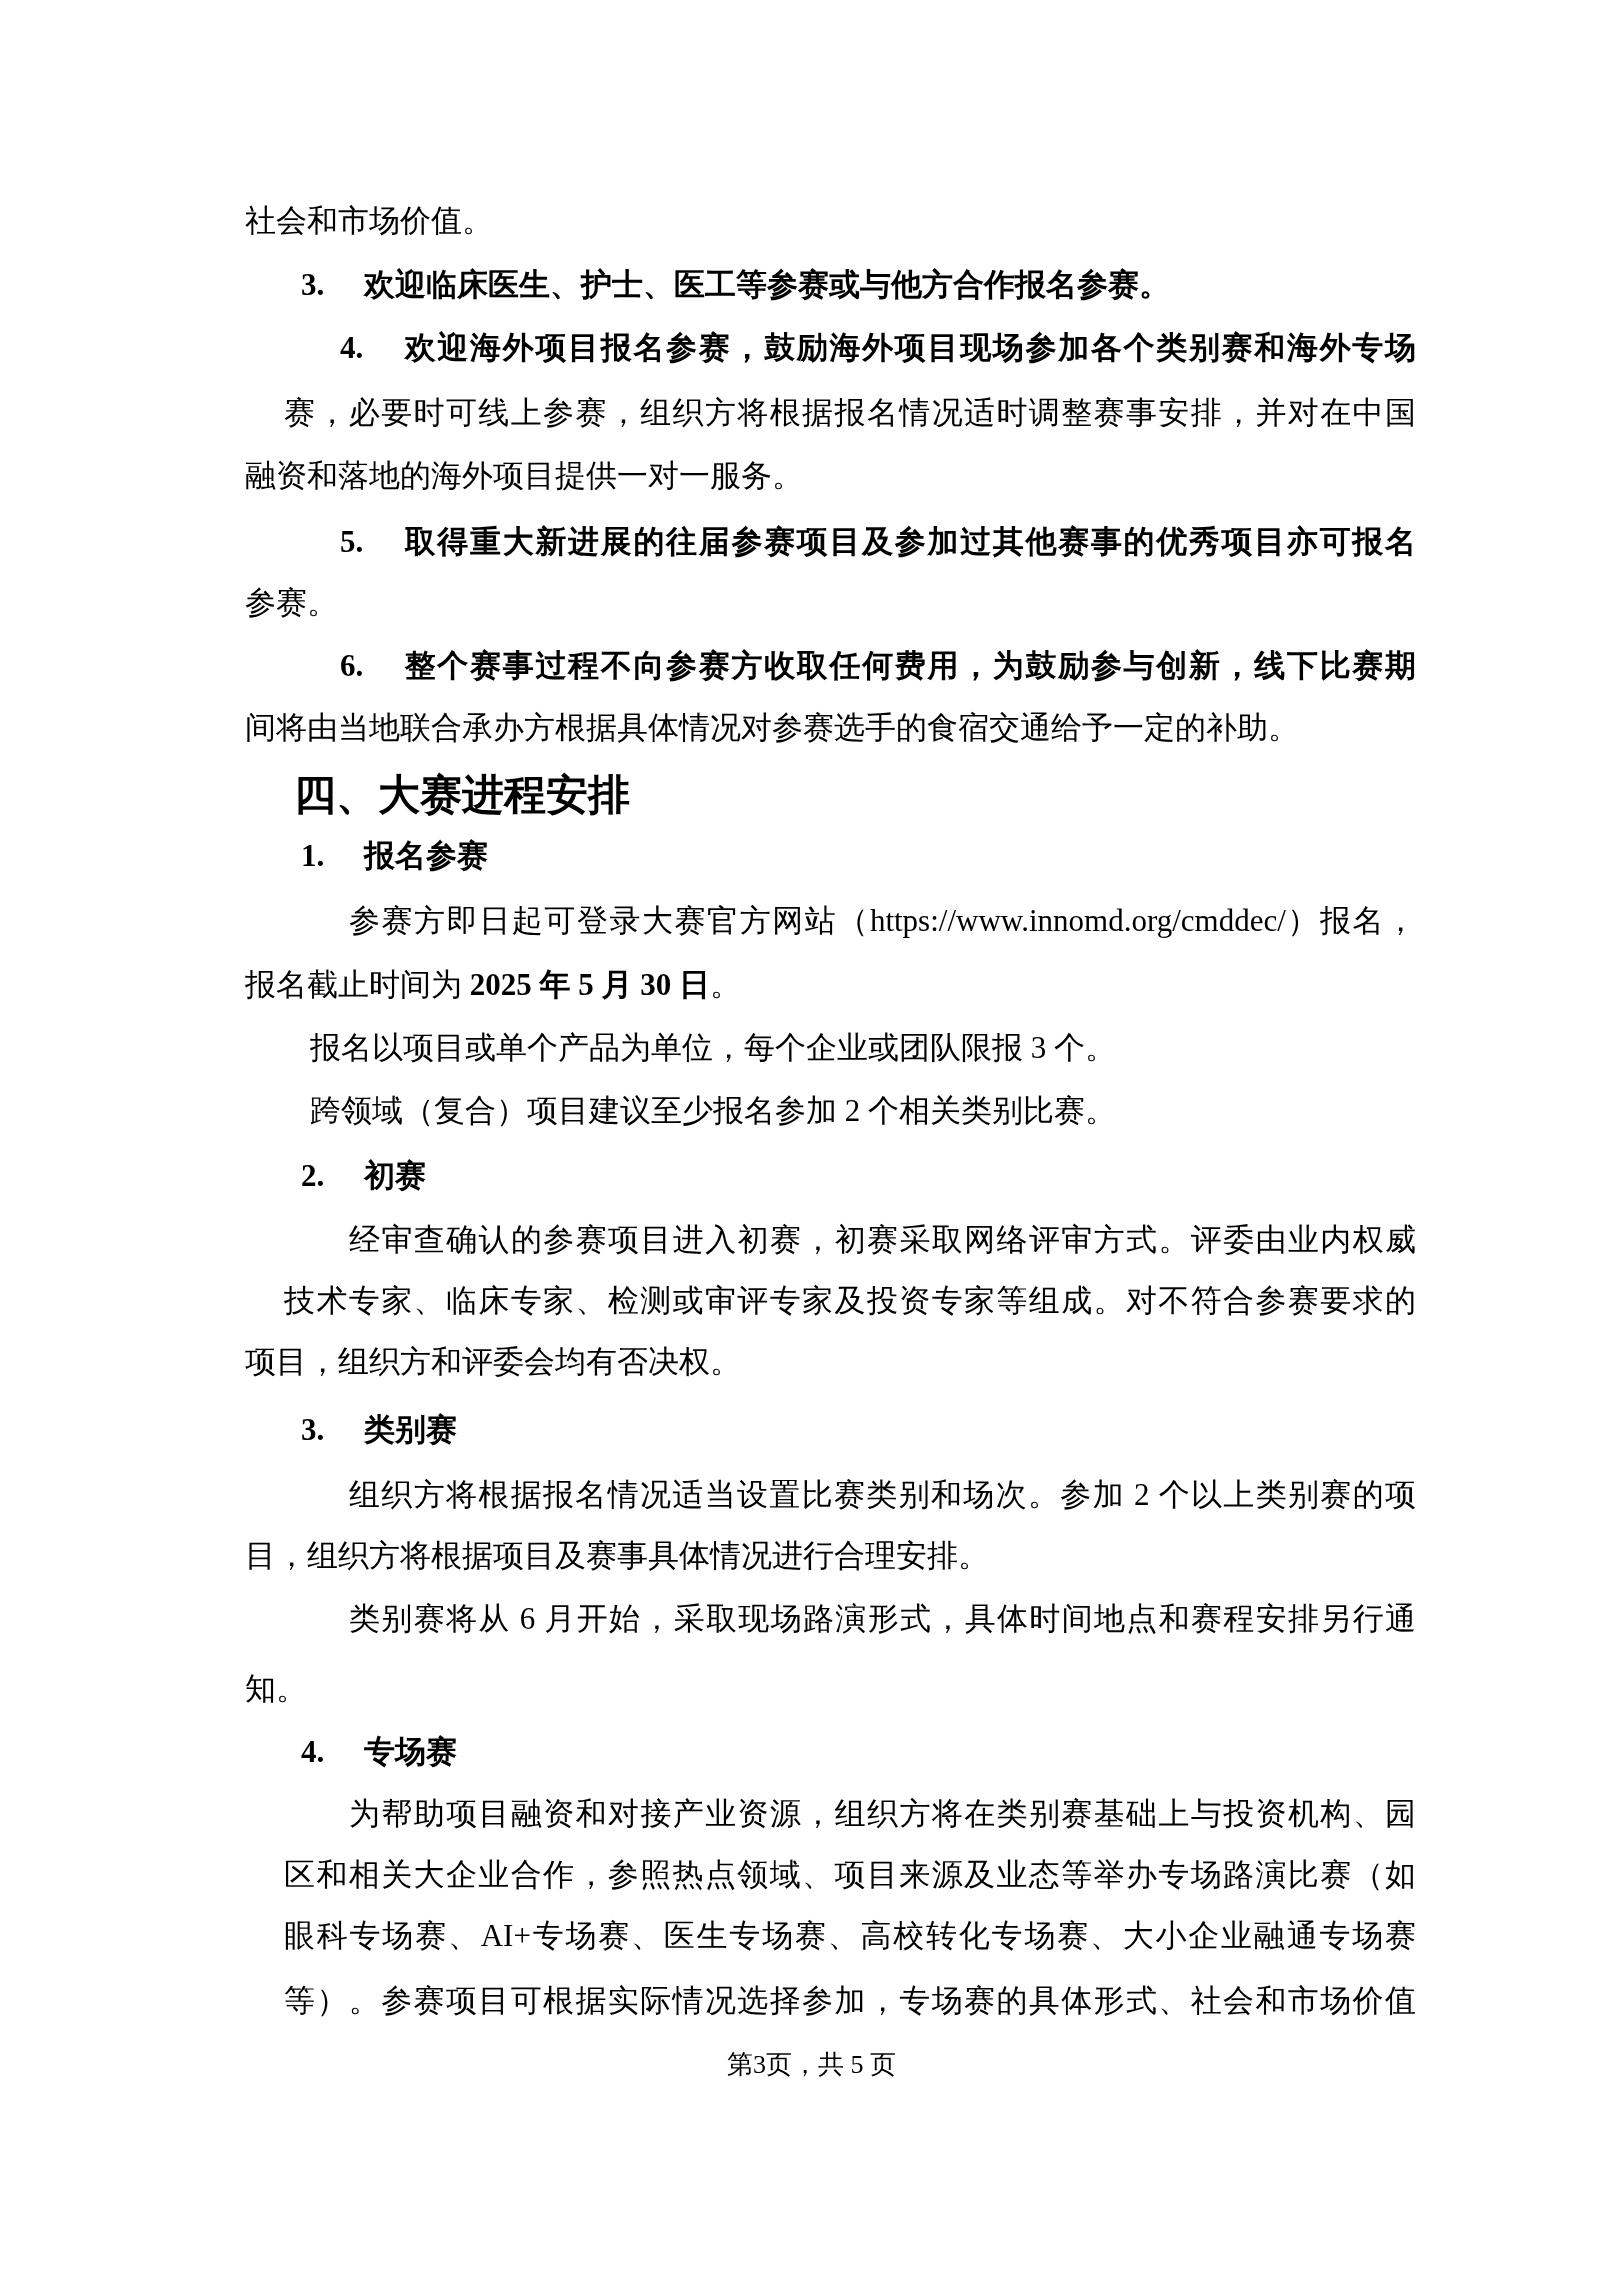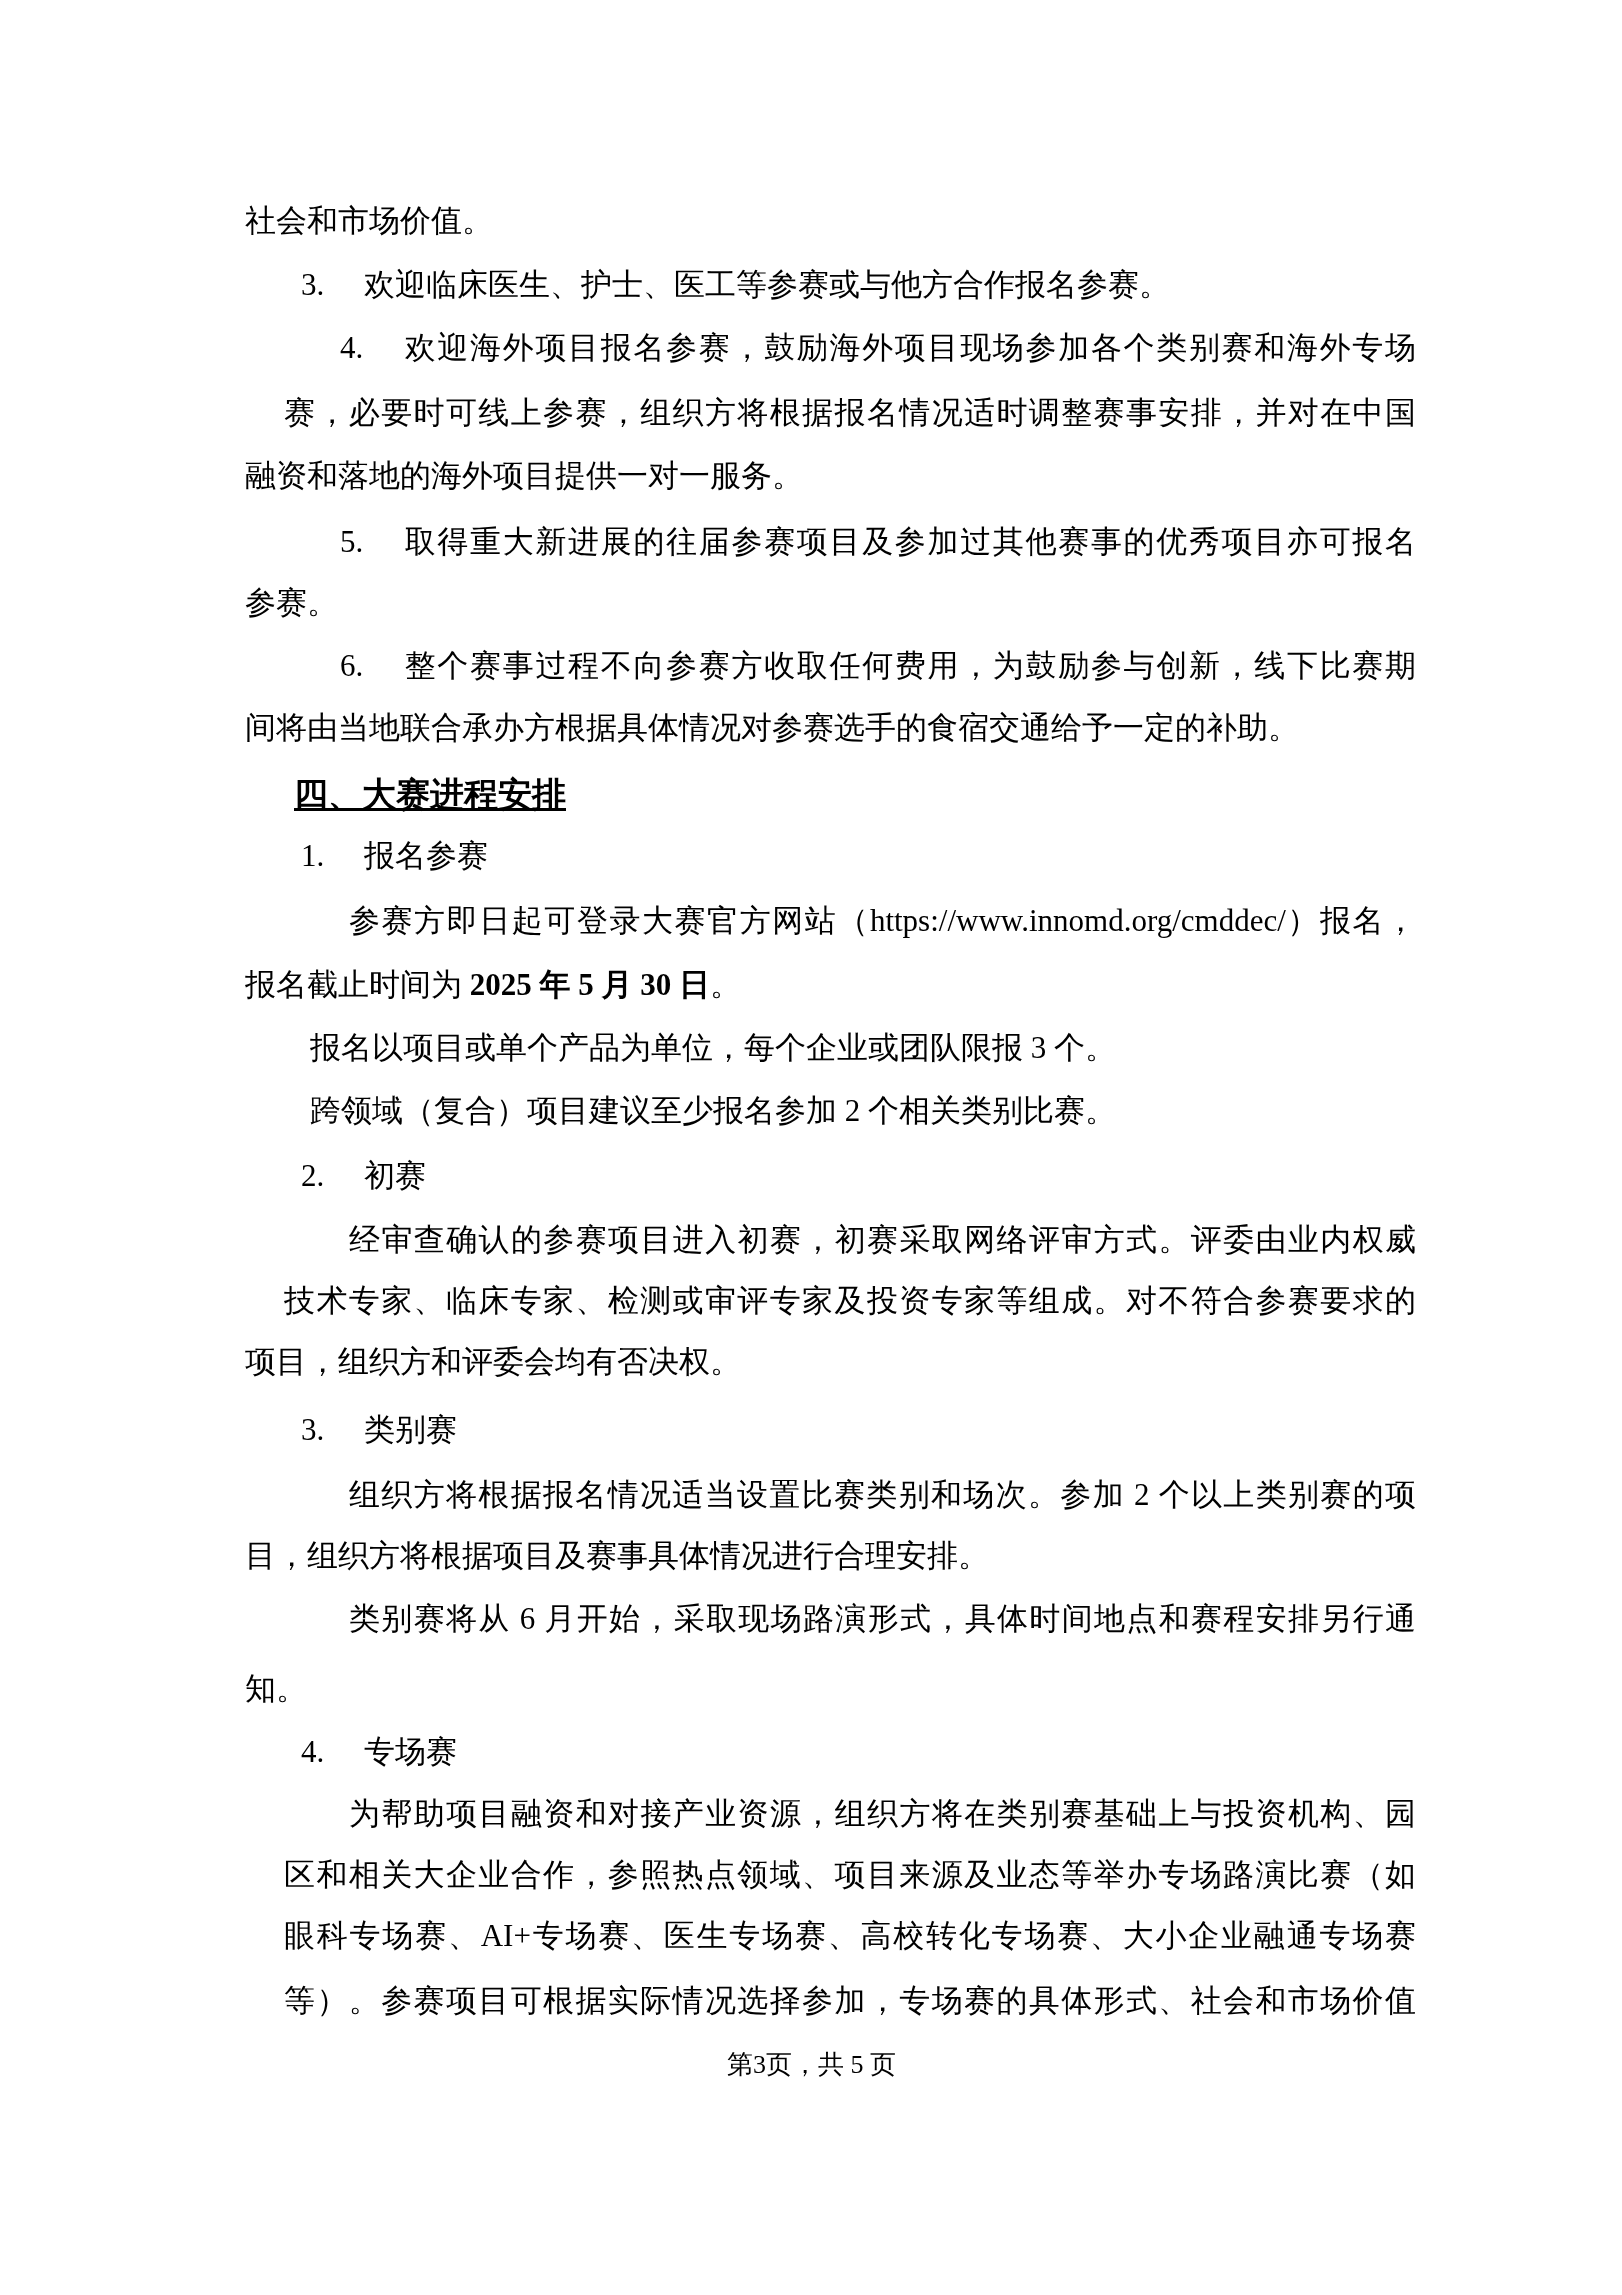--- a/index.html
+++ b/index.html
@@ -25,29 +25,28 @@
   .jf{
     white-space:normal;
     text-align:justify;
     text-align-last:justify;
     text-justify:inter-ideograph;
     margin-left:39px;
   }
   
   .ind{ padding-left:65px; }
   
-  .nl{ padding-left:56px; }
+  .nl{ padding-left:56px;font-weight:bold; }
   .num{ display:inline-block; width:63px; }
   
   .h1{
     font-family:"Liberation Sans","DejaVu Sans",sans-serif;
     font-weight:700;
-    font-size:34px;
+    font-size:42px;
     padding-left:49px;
-    text-decoration:underline;
   }
   .b{ font-weight:700; }
   .footer{
     position:absolute;
     left:0;top:2045px;
     width:1623px;
     text-align:center;
     font-size:26px;
     line-height:39px;
   }

